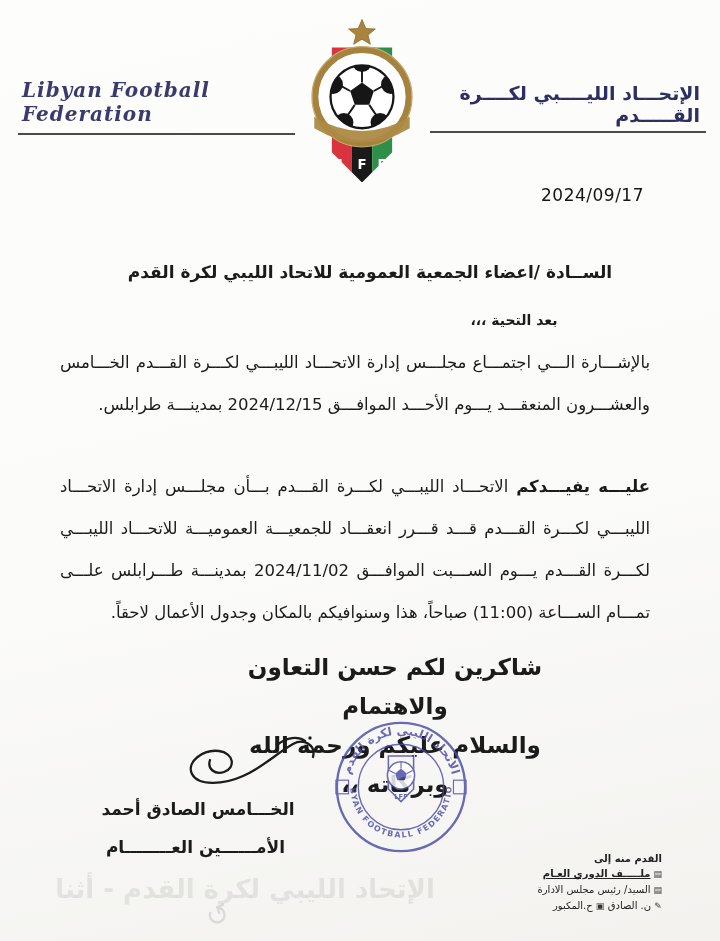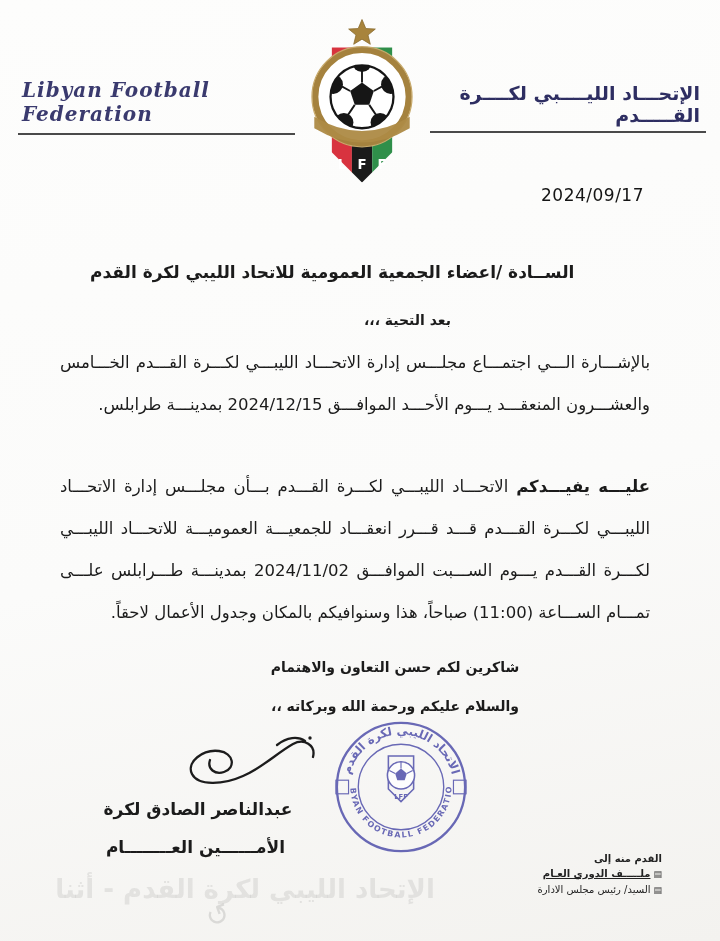--- a/index.html
+++ b/index.html
@@ -31,40 +31,40 @@
     position:absolute; right:76px; top:148px;
     font-size:17px; font-weight:normal; color:#151515; letter-spacing:.5px;margin-top:37px;
   }
   .org-ar {
     position:absolute; right:20px; top:82px; width:290px;
     direction:rtl; text-align:right;
     font-size:19px; font-weight:bold; color:#2e2e62;
   }
   .logo { position:absolute; left:300px; top:16px; width:124px; height:172px; }
   
-  .ar { direction:rtl; text-align:left; }
+  .ar { direction:rtl; text-align:center; }
   .salutation {
     position:absolute; right:70px; top:262px; width:560px;
     font-size:17px; font-weight:bold;
   }
   .greeting {
     position:absolute; right:56px; top:312px; width:300px;
     font-size:14px; font-weight:bold;
   }
   .para {
     position:absolute; left:60px; width:590px;
     font-size:16.5px; line-height:42px;
     text-align:justify; direction:rtl;
   }
   .para1 { top:342px; }
   .para2 { top:466px; }
   .para .lead { font-weight:bold; }
   .closing {
     position:absolute; left:205px; top:648px; width:380px;
-    text-align:center; font-size:14px; font-weight:bold; line-height:39px;
+    text-align:center; font-size:23px; font-weight:bold; line-height:39px;
     direction:rtl;
   }
   
   .sign-svg { position:absolute; left:165px; top:733px; width:160px; height:64px; }
   .stamp { position:absolute; left:333px; top:719px; width:136px; height:136px; opacity:.82; }
   .signer {
     position:absolute; left:88px; top:799px; width:220px;
     text-align:center; direction:rtl; font-weight:bold; font-size:17px;
   }
   .signer-title {
@@ -200,25 +200,26 @@
     </g>
     <text font-family="DejaVu Sans, sans-serif" font-size="7" font-weight="bold" fill="#4a4aa8" text-anchor="middle" x="70" y="82">LFF</text>
     <text font-family="DejaVu Sans, sans-serif" font-size="12" font-weight="bold" fill="#4a4aa8">
       <textPath href="#arcTop" startOffset="50%" text-anchor="middle">الاتحاد الليبي لكرة القدم</textPath>
     </text>
     <text font-family="DejaVu Sans, sans-serif" font-size="8.2" font-weight="bold" fill="#4a4aa8" letter-spacing="1.5">
       <textPath href="#arcBot" startOffset="50%" text-anchor="middle">LIBYAN FOOTBALL FEDERATION</textPath>
     </text>
   </svg>
 
-  <div class="signer">عبدالناصر الصادق لكرة</div>
+  <div class="signer">الخـــامس الصادق أحمد</div>
   <div class="signer-title">الأمــــــين العــــــــام</div>
 
   <div class="cc">
     <div class="cc-title">القدم منه إلى</div>
     <div><span class="ico">▤</span><span class="u">ملـــــف الدوري العـام</span></div>
     <div><span class="ico">▤</span><span>السيد/ رئيس مجلس الادارة</span></div>
+    <div class="typerow"><span class="ico">✎</span><span>ن. الصادق</span>&nbsp;<span class="ico">▣</span><span>ح.المكبور</span></div>
   </div>
 
   <div class="wm">الإتحاد الليبي لكرة القدم - أثنا</div>
   <div class="wm-icon">↺</div>
 
 </div>
 
 </body></html>

